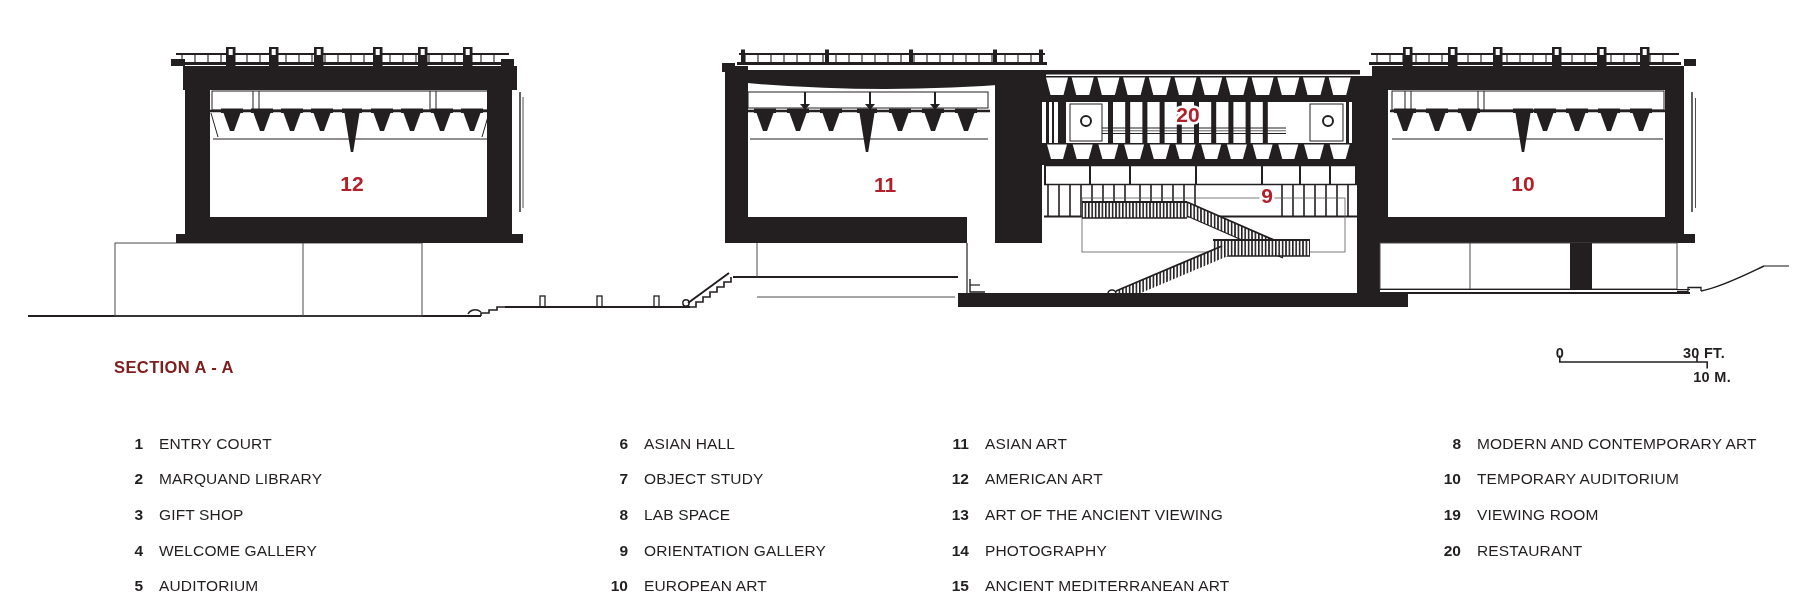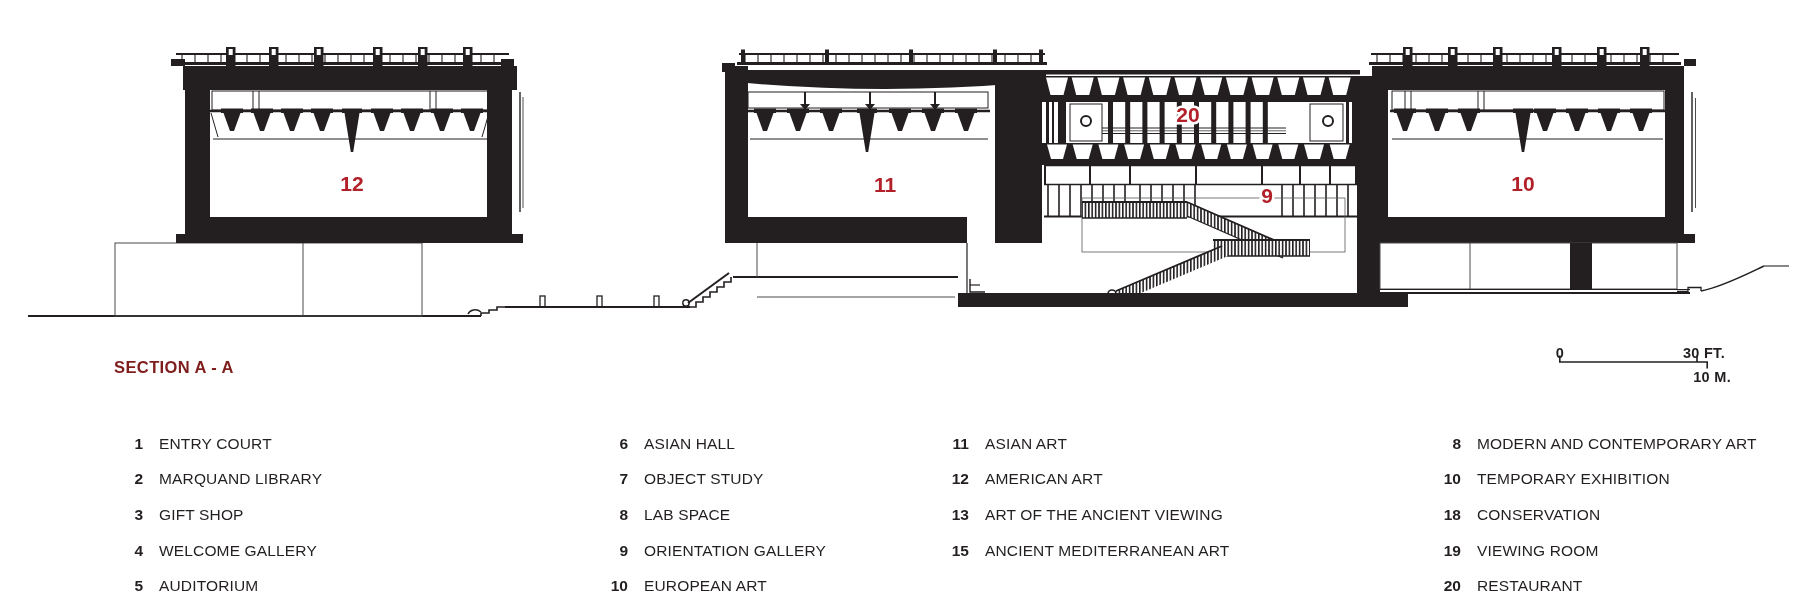--- a/index.html
+++ b/index.html
@@ -451,36 +451,36 @@
         </div>
       <div class="legend-item">
           <span class="legend-num">12</span>
           <span class="legend-label">AMERICAN ART</span>
         </div>
       <div class="legend-item">
           <span class="legend-num">13</span>
           <span class="legend-label">ART OF THE ANCIENT VIEWING</span>
         </div>
       <div class="legend-item">
+          <span class="legend-num">14</span>
+          <span class="legend-label">PHOTOGRAPHY</span>
+        </div>
+      <div class="legend-item">
           <span class="legend-num">15</span>
           <span class="legend-label">ANCIENT MEDITERRANEAN ART</span>
         </div>
     </div>
     <div class="legend-col" id="legend-col-4">
       <div class="legend-item">
           <span class="legend-num">8</span>
           <span class="legend-label">MODERN AND CONTEMPORARY ART</span>
         </div>
       <div class="legend-item">
           <span class="legend-num">10</span>
-          <span class="legend-label">TEMPORARY EXHIBITION</span>
-        </div>
-      <div class="legend-item">
-          <span class="legend-num">18</span>
-          <span class="legend-label">CONSERVATION</span>
+          <span class="legend-label">TEMPORARY AUDITORIUM</span>
         </div>
       <div class="legend-item">
           <span class="legend-num">19</span>
           <span class="legend-label">VIEWING ROOM</span>
         </div>
       <div class="legend-item">
           <span class="legend-num">20</span>
           <span class="legend-label">RESTAURANT</span>
         </div>
     </div>

